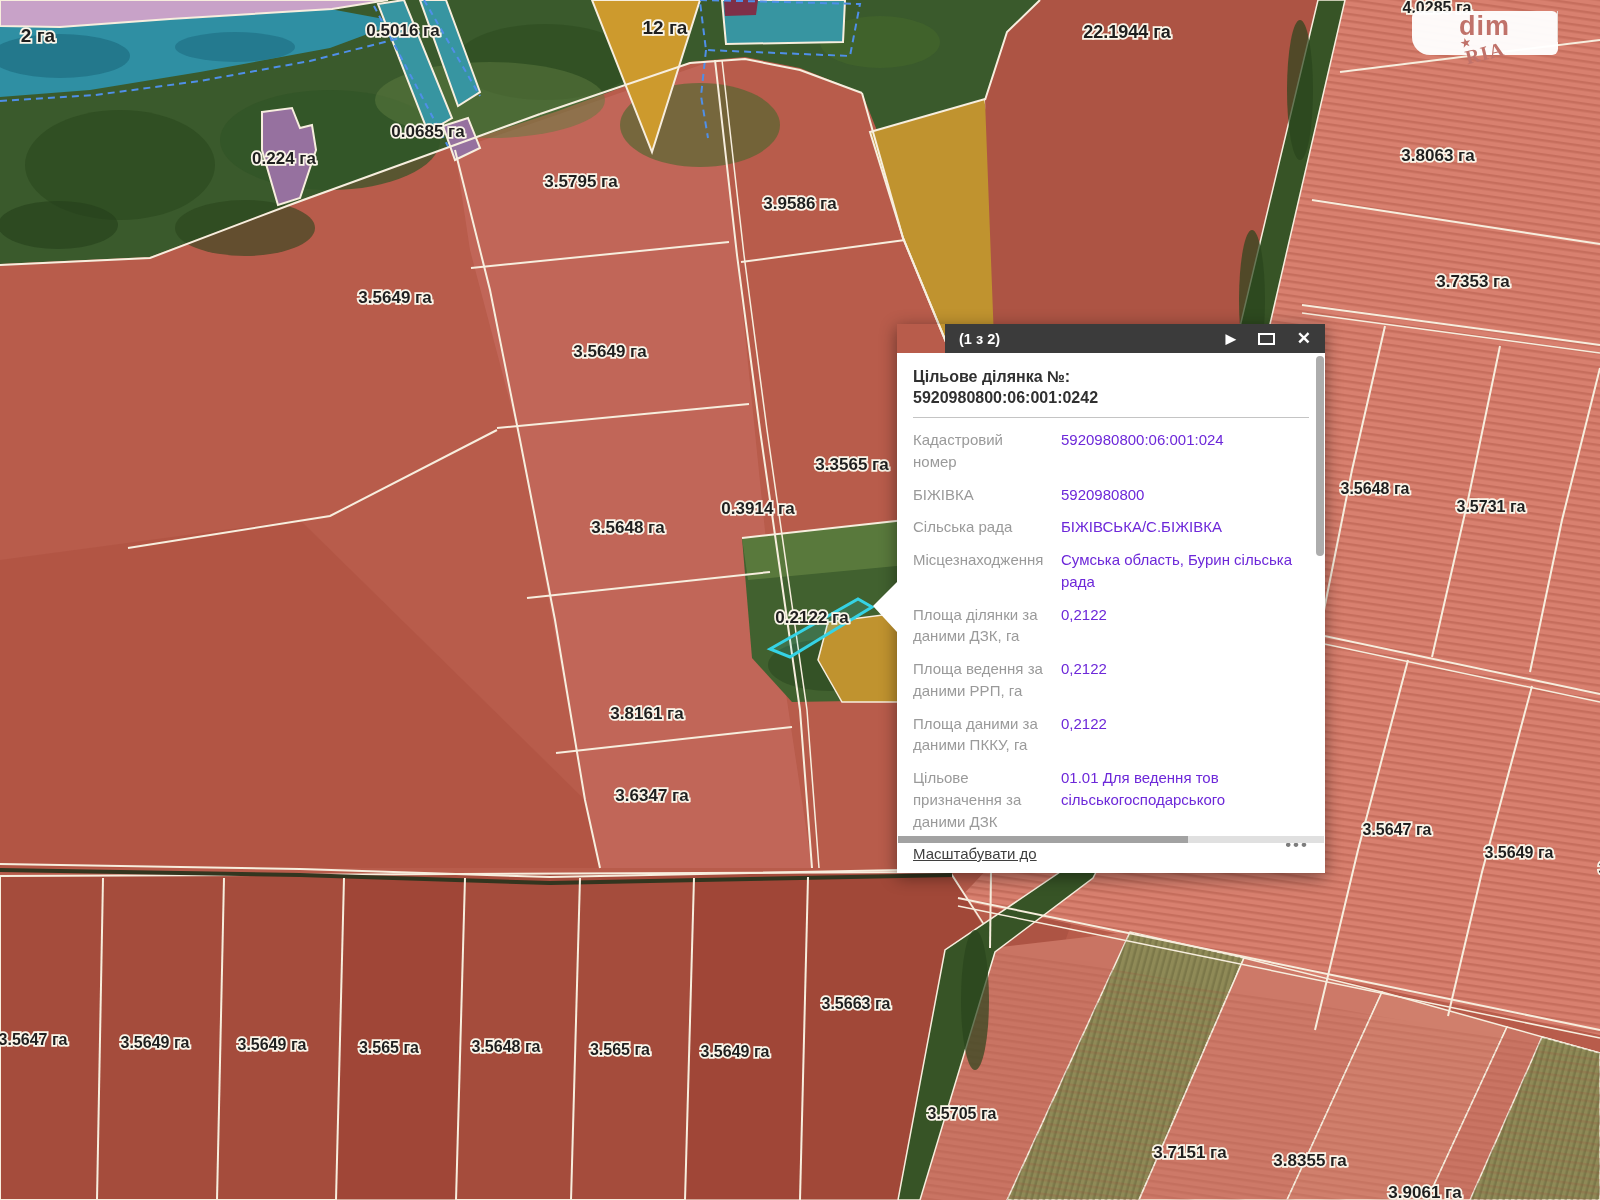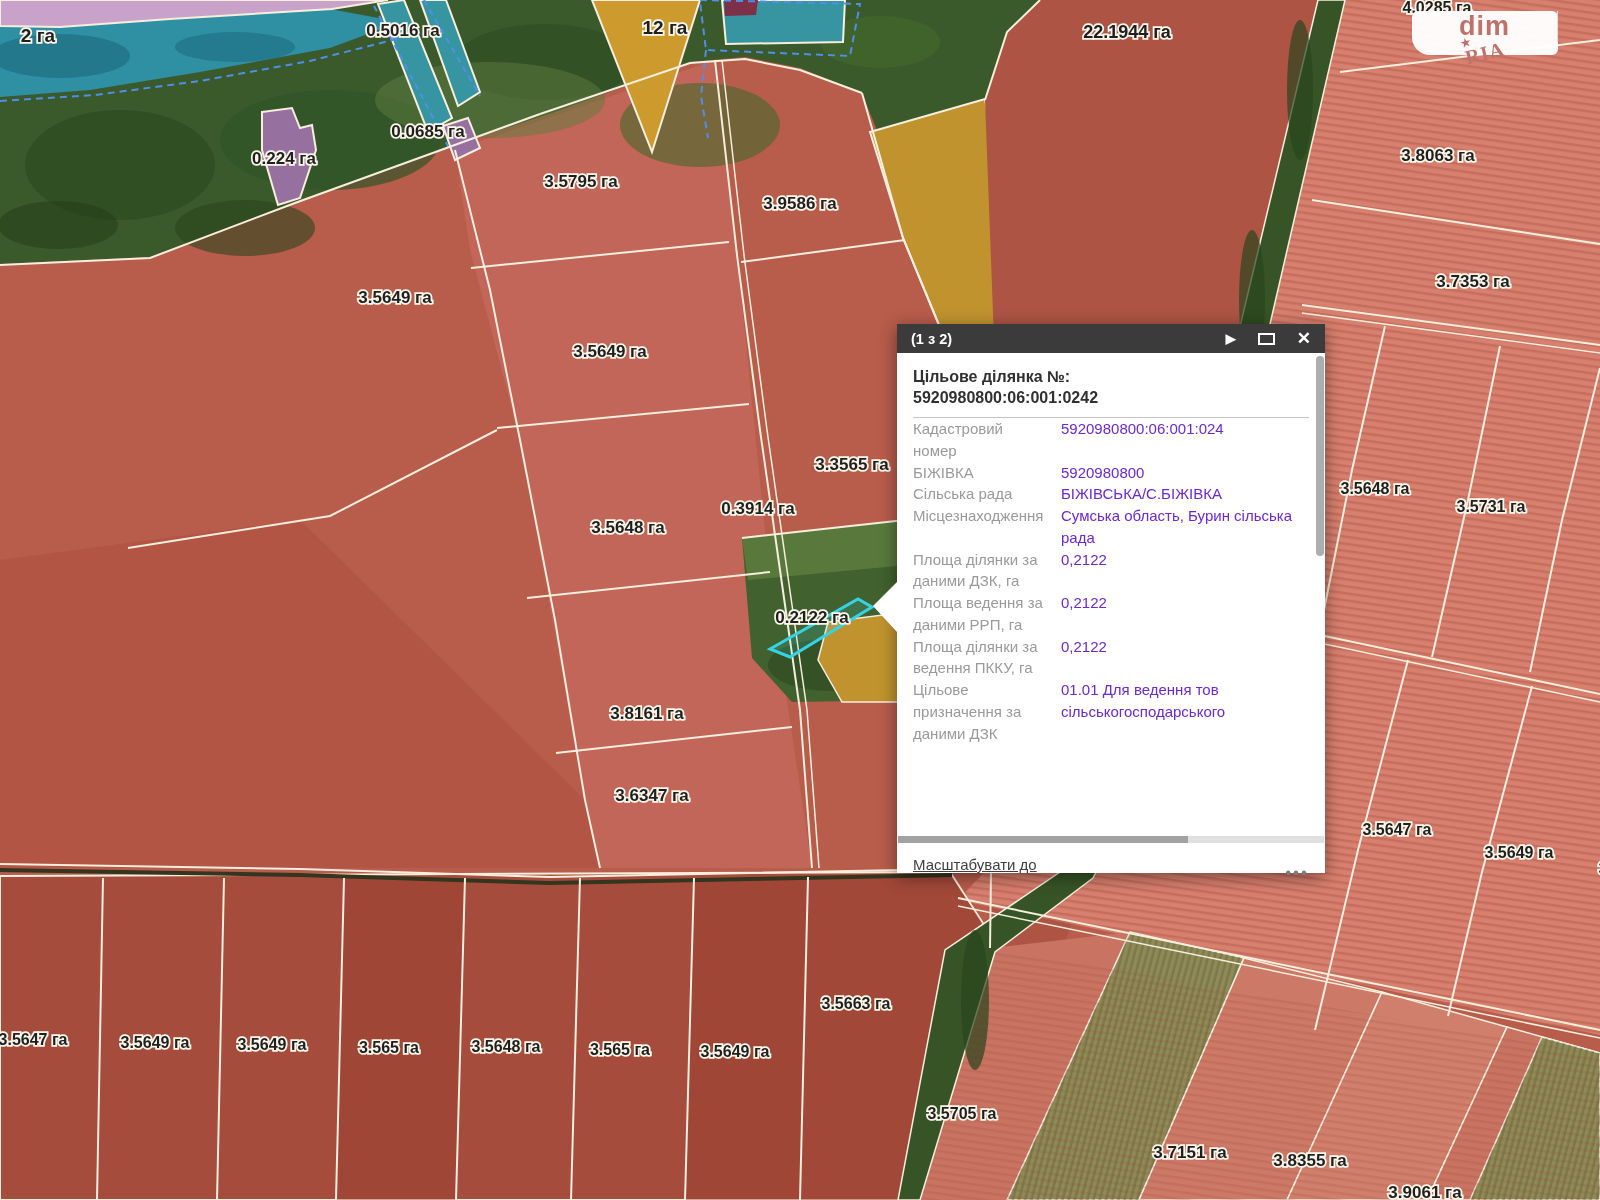--- a/index.html
+++ b/index.html
@@ -5,37 +5,37 @@
   html,body{margin:0;padding:0;background:#222;}
   #screen{position:relative;width:1600px;height:1200px;overflow:hidden;background:#b85c4b;
           font-family:"Liberation Sans",sans-serif;}
   #map-svg{position:absolute;left:0;top:0;width:1600px;height:1200px;display:block;}
   .maplbl{font-family:"Liberation Sans",sans-serif;font-weight:bold;fill:#1f1f1f;
           stroke:#faf5e9;stroke-width:3.5px;paint-order:stroke;text-anchor:middle;}
 
   
   #popup{position:absolute;left:897px;top:324px;width:428px;box-shadow:0 4px 16px rgba(0,0,0,.45);z-index:20;}
   .p-header{height:29px;background:#3b3b3b;color:#fff;display:flex;align-items:center;
-            padding:0 14px;font-size:14.5px;font-weight:bold;}
+            padding:0 14px;font-size:14.5px;font-weight:bold;margin-left:48px;}
   .p-header .spacer{flex:1;}
   .hicon{color:#fff;margin-left:22px;cursor:pointer;line-height:1;}
   .icon-next{font-size:13px;}
   .icon-max{width:17px;height:12px;border:2px solid #fff;display:inline-block;box-sizing:border-box;}
   .icon-close{font-size:17px;font-weight:bold;}
   .p-body{position:relative;background:#fff;height:483px;padding:13px 16px 0;box-sizing:border-box;overflow:hidden;}
   .p-title{font-size:16px;font-weight:bold;color:#303030;line-height:1.32;word-break:break-all;}
   .p-divider{border-bottom:1px solid #c4c4c4;margin-top:9px;}
-  .prow{display:flex;font-size:15px;line-height:1.45;}
+  .prow{display:flex;margin-top:11px;font-size:15px;line-height:1.45;}
   .plabel{width:148px;min-width:148px;color:#9a9a9a;padding-right:18px;box-sizing:border-box;}
   .pvalue{color:#6d28d9;width:232px;overflow:hidden;}
   .vscroll{position:absolute;right:1px;top:3px;width:8px;height:200px;background:#adadad;border-radius:4px;}
   .p-scroll{height:9px;background:#fff;padding:0 1px;}
   .p-scroll .track{position:relative;height:7px;background:#e0e0e0;}
   .p-scroll .thumb{position:absolute;left:0;top:0;height:7px;width:68%;background:#a2a2a2;}
-  .p-footer{background:#fff;height:28px;display:flex;align-items:flex-end;justify-content:space-between;
+  .p-footer{background:#fff;height:28px;display:flex;align-items:flex-start;justify-content:space-between;
             padding:0 16px;}
   .zoomto{font-size:15px;color:#3f3f3f;text-decoration:underline;cursor:pointer;}
   .dots{color:#7d7d7d;font-size:17px;letter-spacing:2px;cursor:pointer;line-height:0;}
   .p-arrow{position:absolute;left:-24px;top:258px;width:0;height:0;
            border-top:24px solid transparent;border-bottom:26px solid transparent;
            border-right:24px solid #ffffff;}
 
   
   #logo{position:absolute;left:1412px;top:11px;width:146px;height:44px;background:rgba(255,255,255,.96);
         border-radius:6px 6px 6px 18px;display:flex;z-index:30;overflow:visible;flex-direction:column;}
@@ -226,21 +226,21 @@
           </div>
           <div class="prow">
             <div class="plabel">Площа ділянки за даними ДЗК, га</div>
             <div class="pvalue">0,2122</div>
           </div>
           <div class="prow">
             <div class="plabel">Площа ведення за даними РРП, га</div>
             <div class="pvalue">0,2122</div>
           </div>
           <div class="prow">
-            <div class="plabel">Площа ділянки за ведення ПККУ, га</div>
+            <div class="plabel">Площа даними за даними ПККУ, га</div>
             <div class="pvalue">0,2122</div>
           </div>
           <div class="prow">
             <div class="plabel">Цільове призначення за даними ДЗК</div>
             <div class="pvalue">01.01 Для ведення тов сільськогосподарського</div>
           </div>
         </div>
       <div class="vscroll"></div>
     </div>
     <div class="p-scroll">

